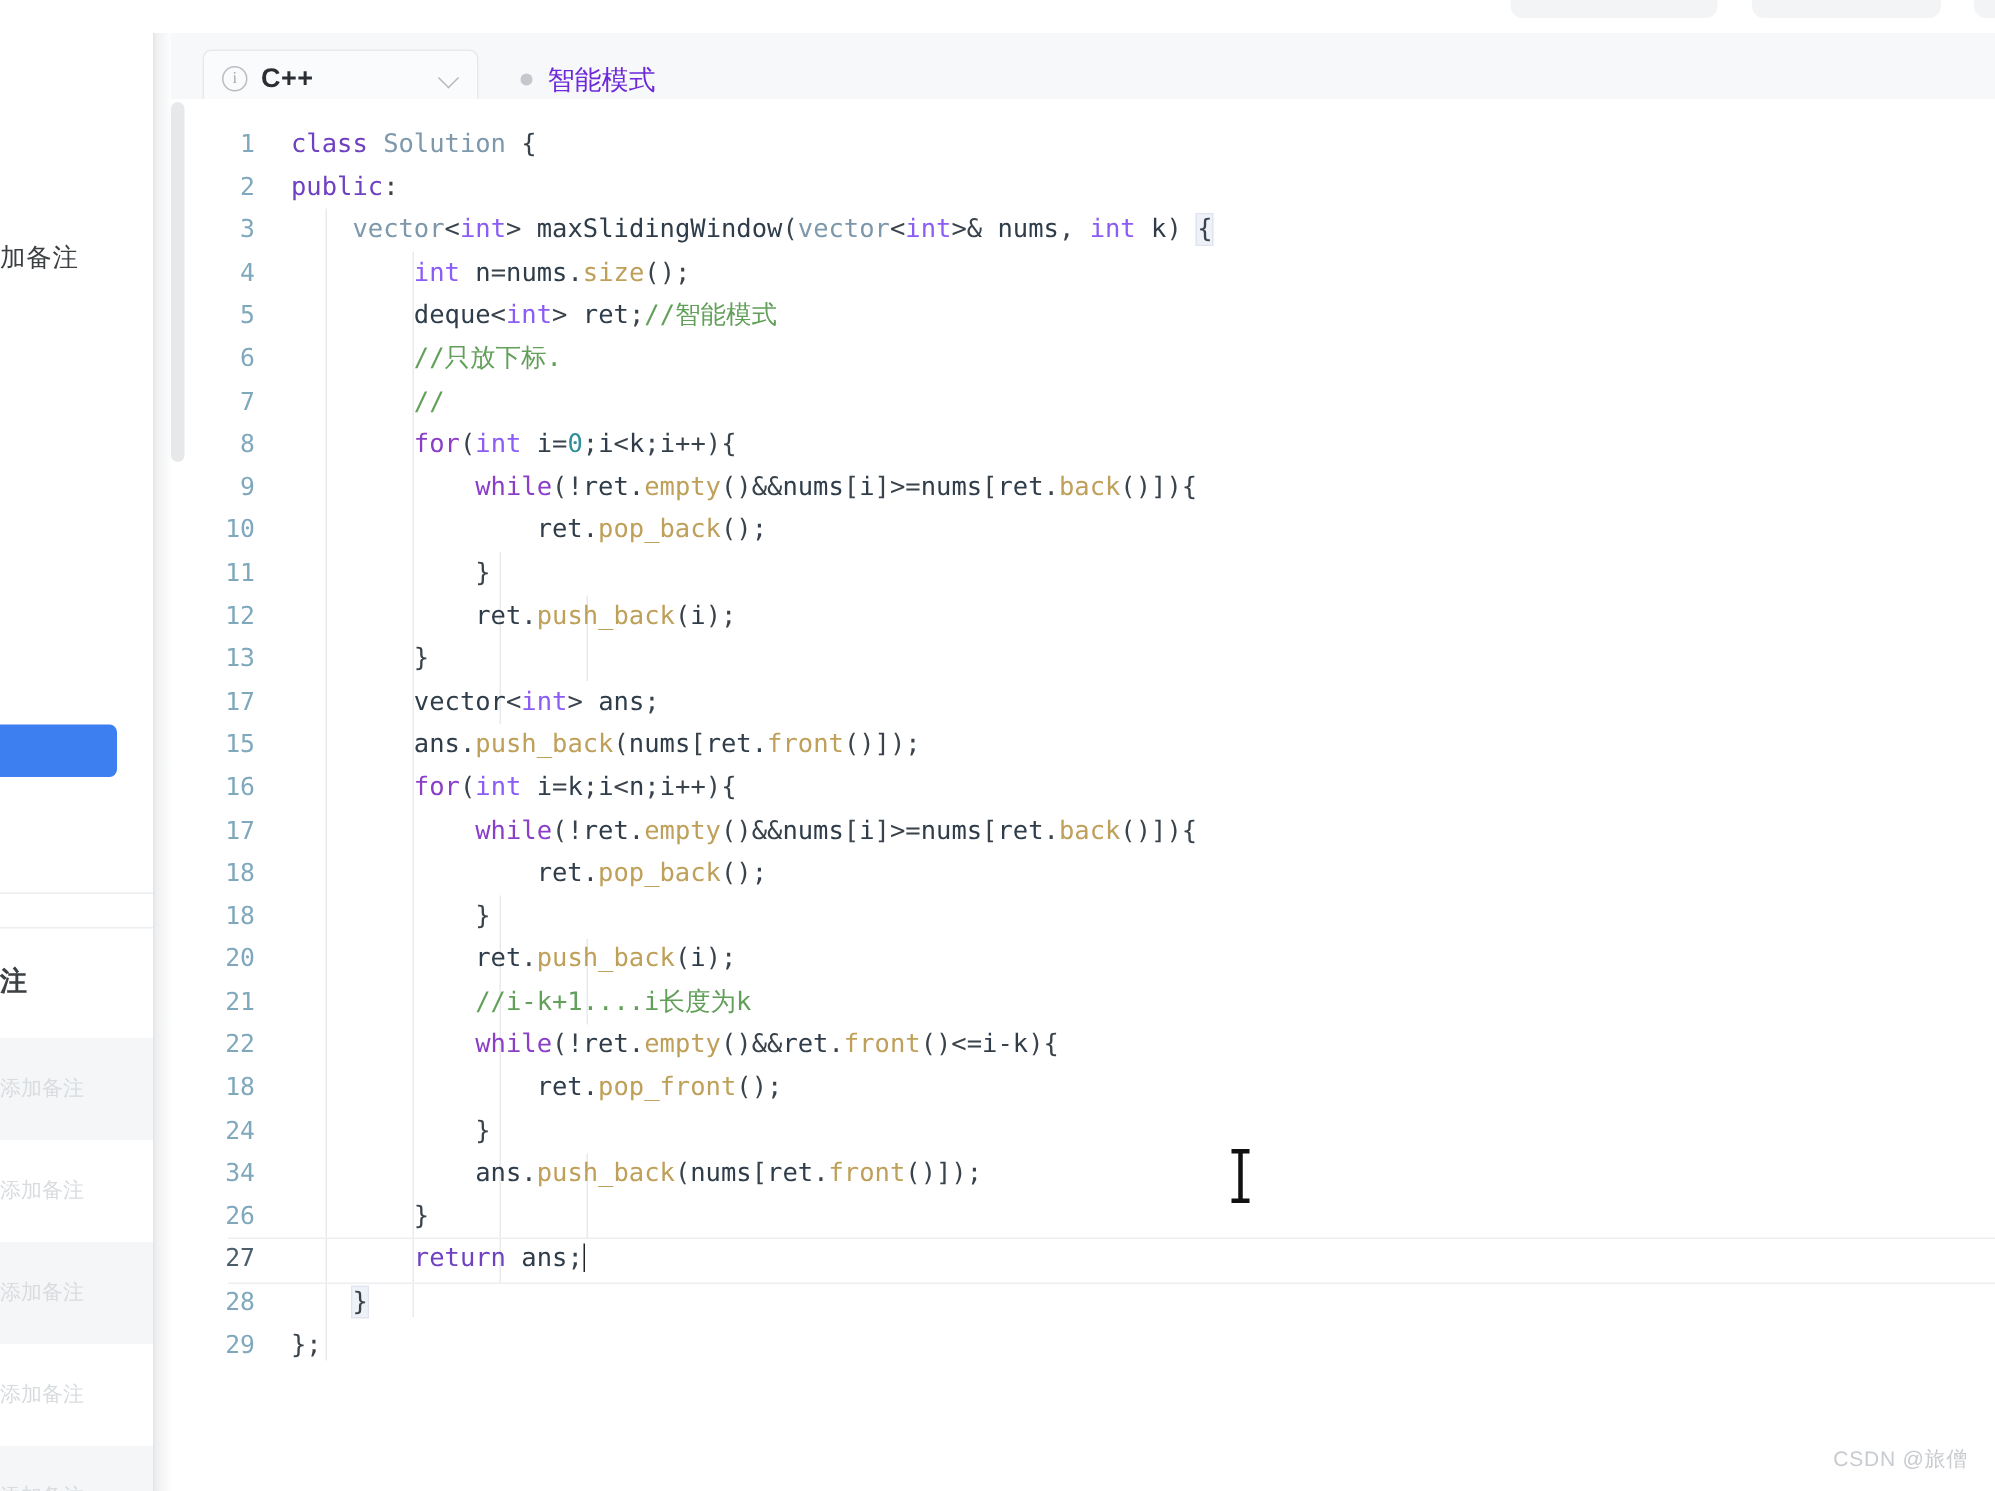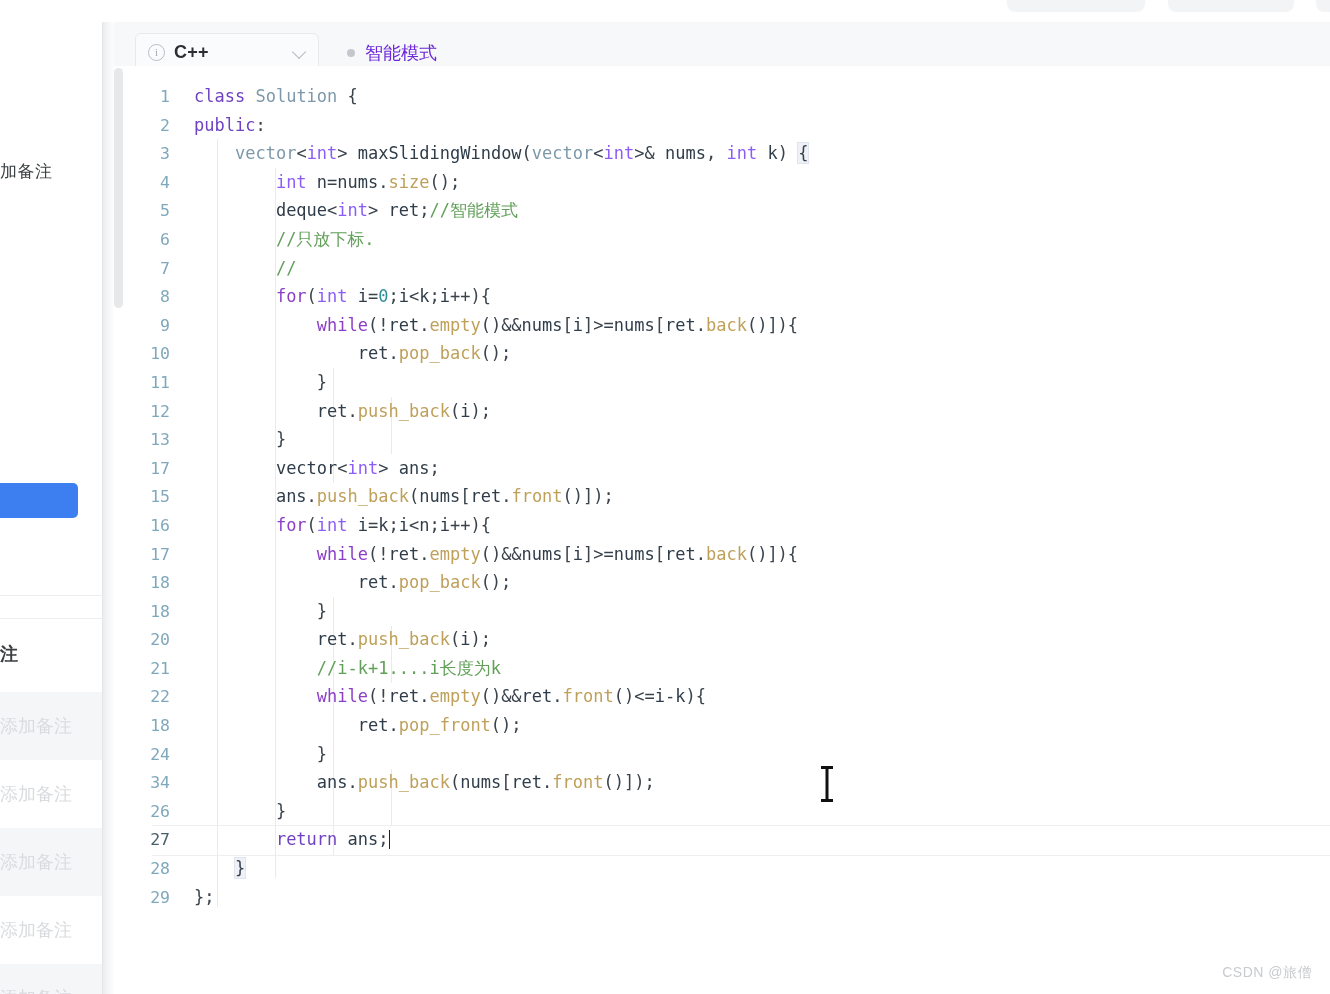--- a/index.html
+++ b/index.html
@@ -37,21 +37,21 @@
   }
   .divider-a { position: absolute; left: 0; top: 573px; width: 102px; height: 1px; background: #eceef0; }
   .divider-b { position: absolute; left: 0; top: 596px; width: 102px; height: 1px; background: #eceef0; }
   .note-sub {
     position: absolute; left: 0; top: 620px; width: 102px;
     font-size: 18px; color: #3c4043; white-space: nowrap; font-weight: 600;
   }
   .note-row {
     position: absolute; left: 0; width: 102px; height: 68px;
     display: flex; align-items: center; padding-left: 0;
-    font-size: 18px; color: #d9dcdf; white-space: nowrap; overflow: hidden;
+    font-size: 14px; color: #d9dcdf; white-space: nowrap; overflow: hidden;
   }
   .note-row.alt { background: #f5f6f7; }
   .note-row.plain { background: #ffffff; }
 
   
   .split-shadow {
     position: absolute; left: 102px; top: 22px; width: 12px; height: 972px;
     background: linear-gradient(to right, #e9eaec 0%, #f4f5f6 45%, #fdfdfd 100%);
   }
   .split-edge { position: absolute; left: 102px; top: 22px; width: 1px; height: 972px; background: #e3e5e7; }

